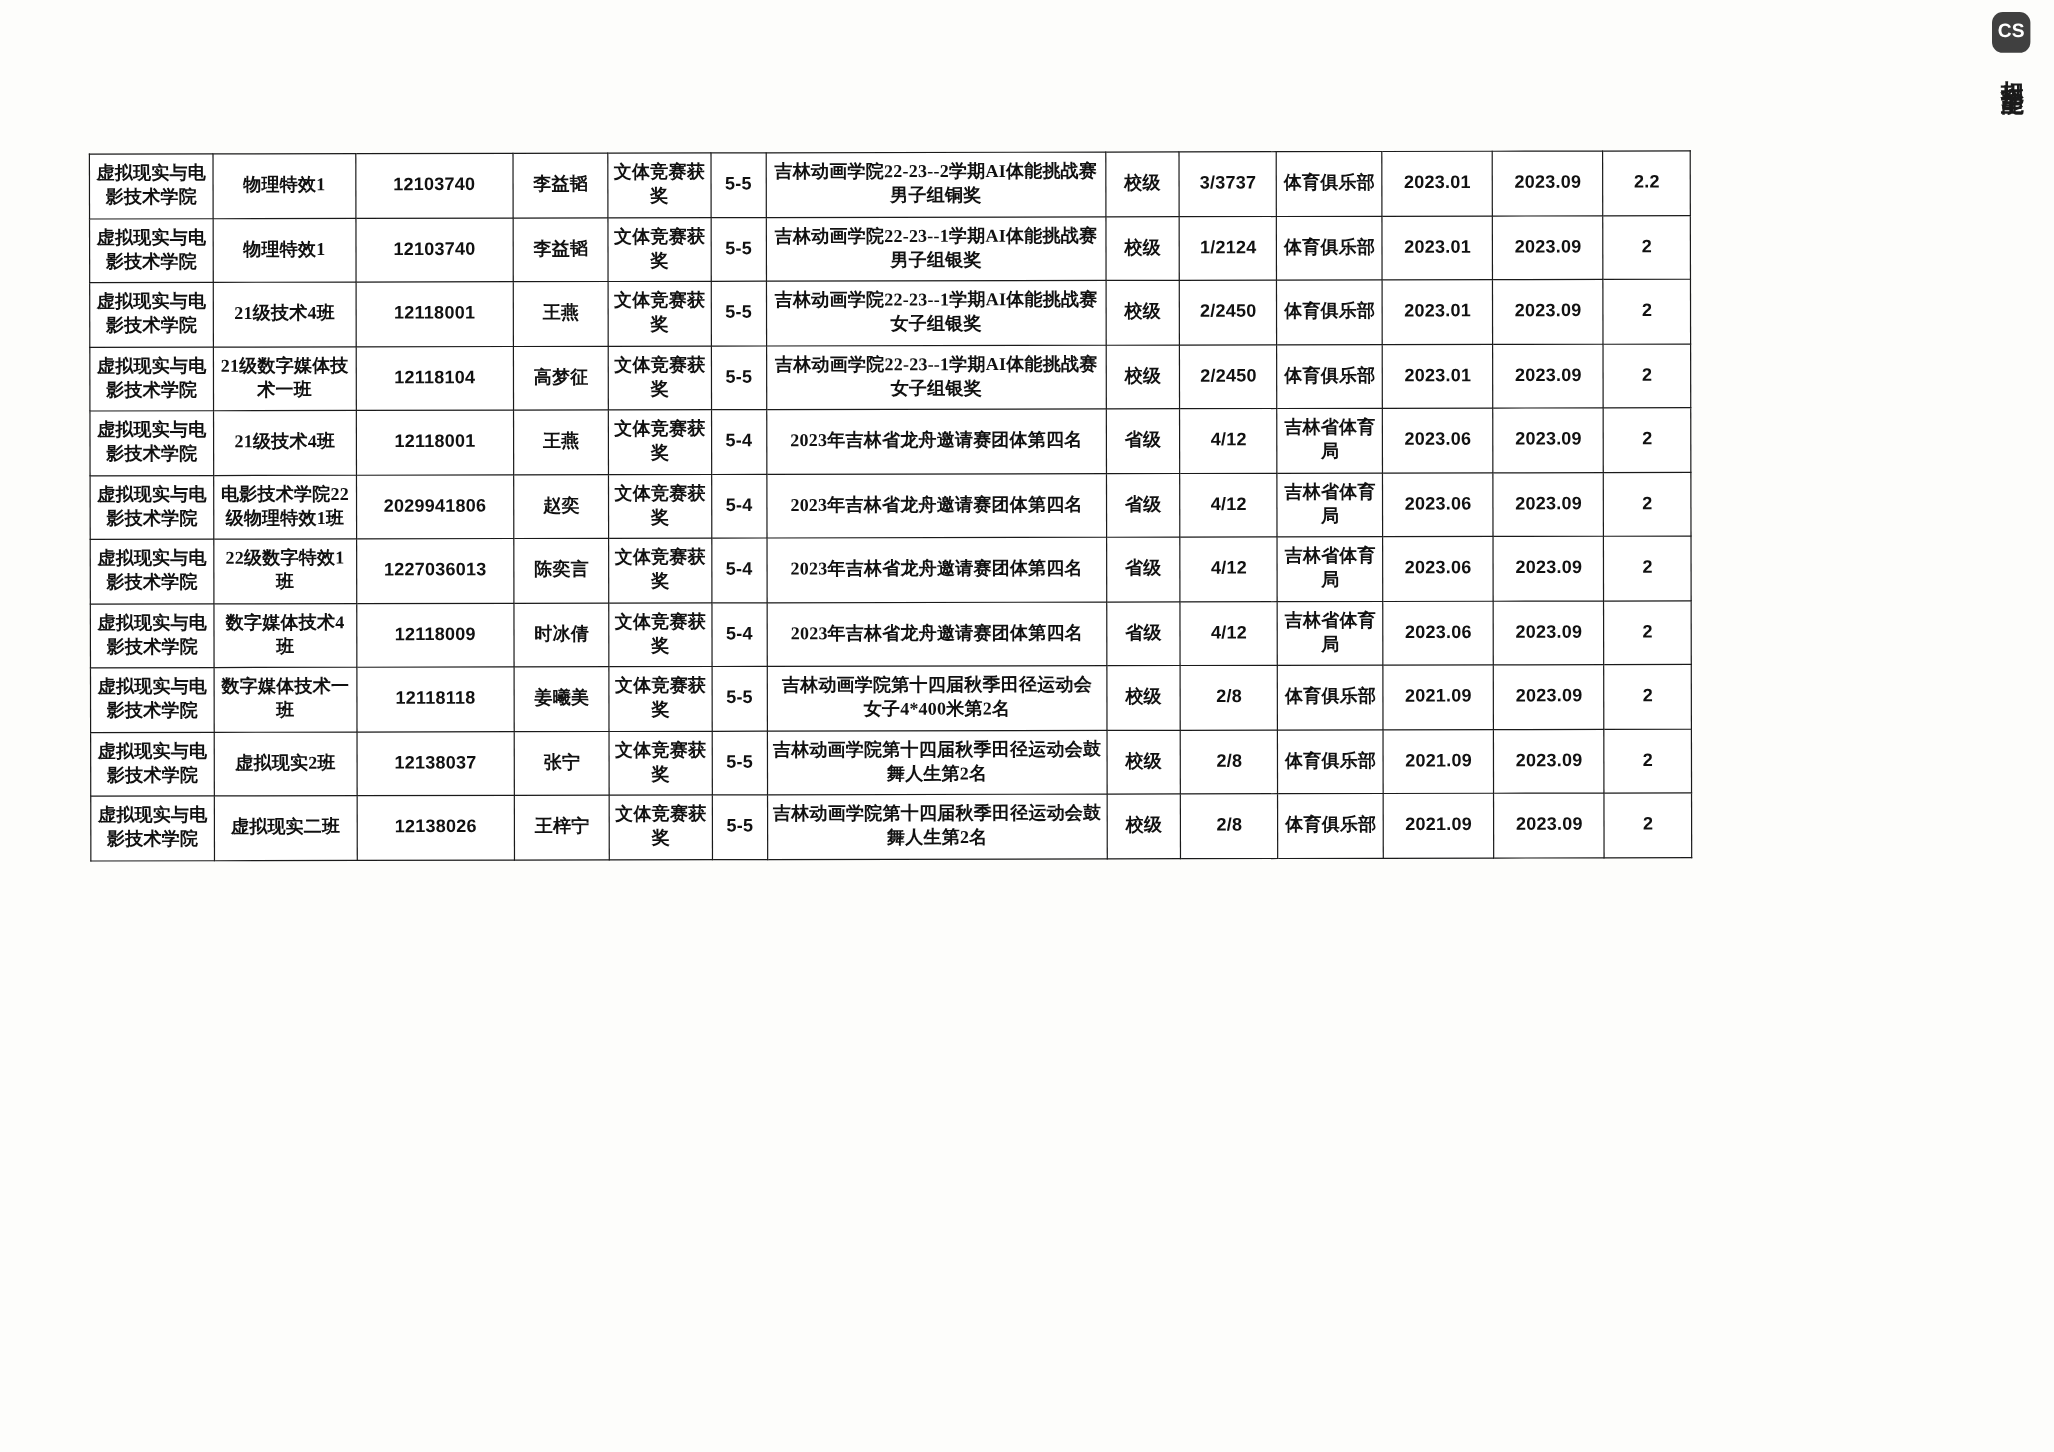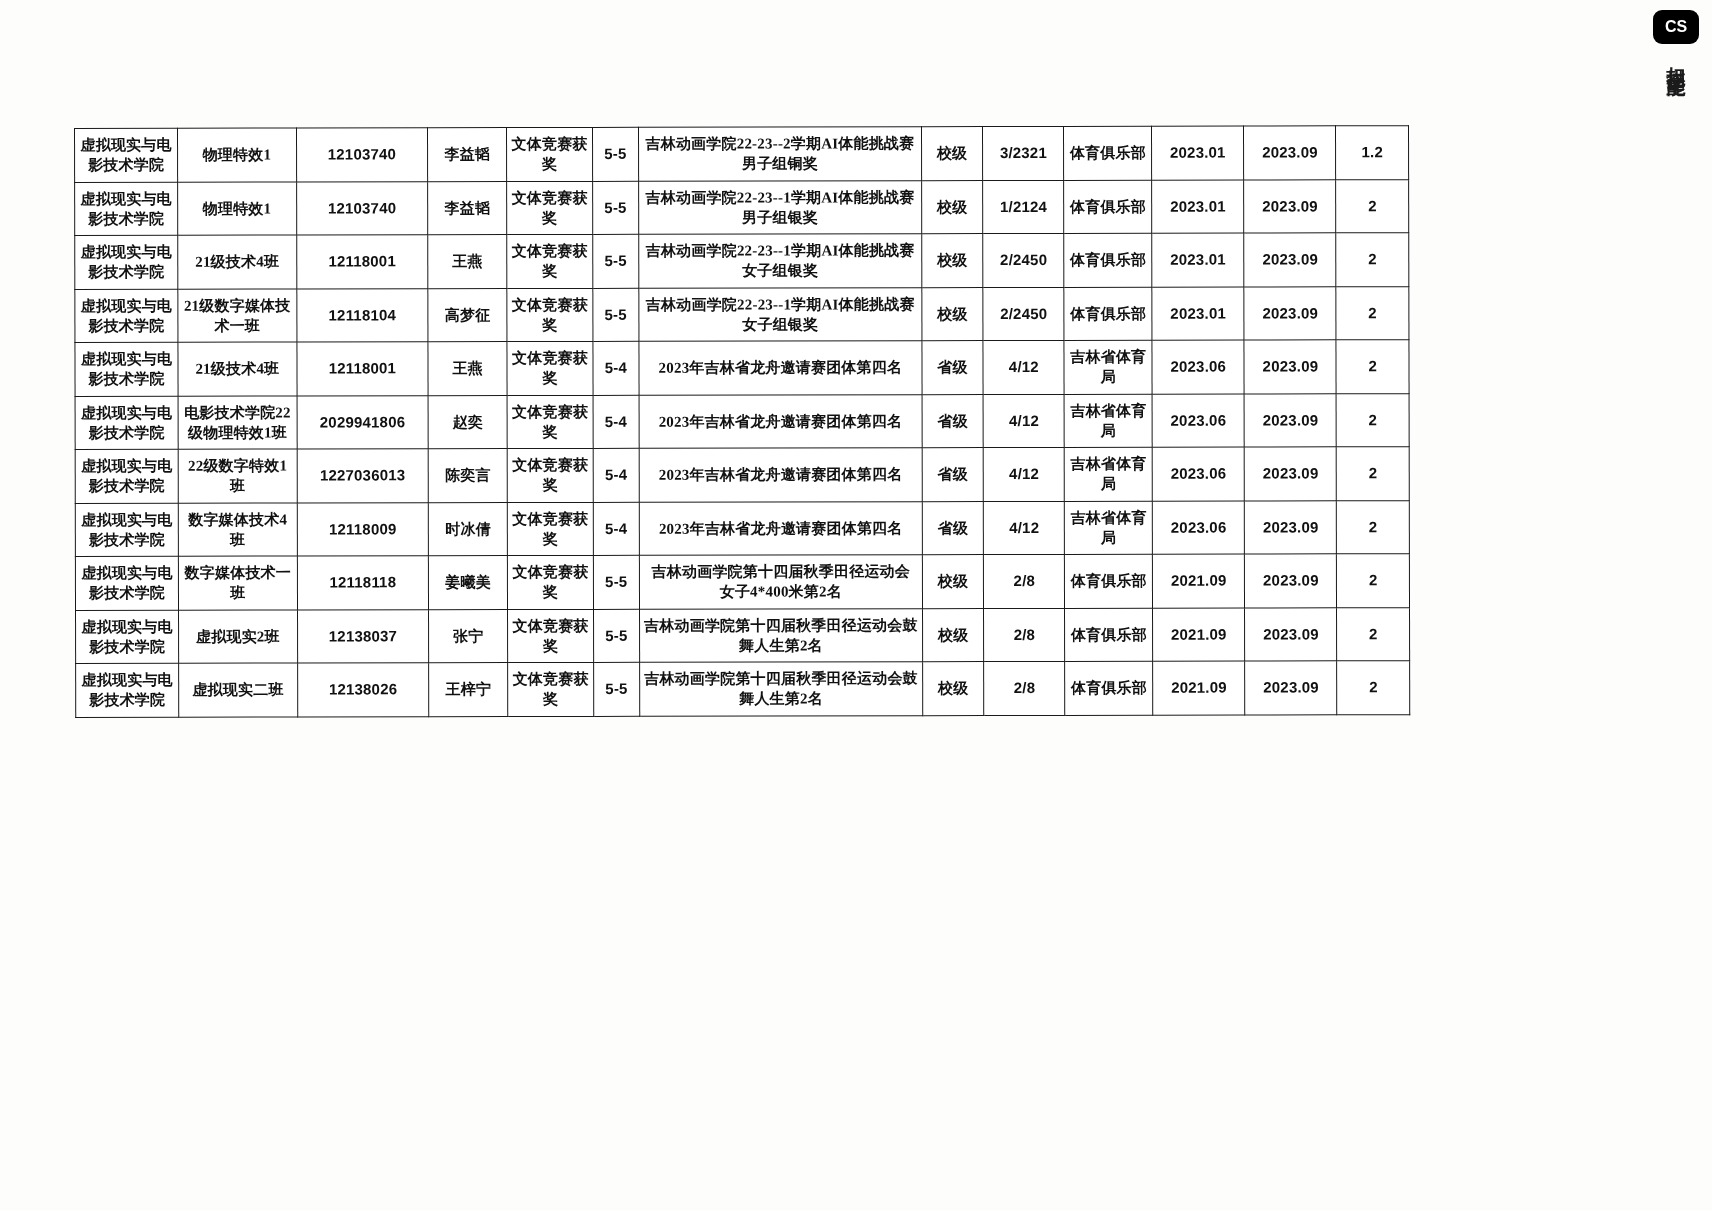--- a/index.html
+++ b/index.html
@@ -35,24 +35,24 @@
   }
   .watermark .wm-text {
     writing-mode: vertical-rl;
     font-family: "Liberation Sans", sans-serif;
     font-size: 19px;
     font-weight: bold;
     color: #1b1b1b;
     letter-spacing: 3px;
   }
   .watermark .wm-badge {
-    width: 46px;
+    width: 32px;
     height: 34px;
     border-radius: 9px;
-    background: #000000;
+    background: #404040;
     color: #ffffff;
     font-family: "Liberation Sans", sans-serif;
     font-size: 16px;
     font-weight: bold;
     display: flex;
     align-items: center;
     justify-content: center;
     letter-spacing: 0px;
   }
 
@@ -141,25 +141,25 @@
     <tbody id="table-body">
         <tr>
           <td class="col-college">虚拟现实与电影技术学院</td>
           <td class="col-class">物理特效1</td>
           <td class="col-sid">12103740</td>
           <td class="col-name">李益韬</td>
           <td class="col-type">文体竞赛获奖</td>
           <td class="col-code">5-5</td>
           <td class="col-title">吉林动画学院22-23--2学期AI体能挑战赛男子组铜奖</td>
           <td class="col-level">校级</td>
-          <td class="col-rank">3/2321</td>
+          <td class="col-rank">3/3737</td>
           <td class="col-org">体育俱乐部</td>
           <td class="col-date">2023.01</td>
           <td class="col-date">2023.09</td>
-          <td class="col-score">1.2</td>
+          <td class="col-score">2.2</td>
         </tr>
         <tr>
           <td class="col-college">虚拟现实与电影技术学院</td>
           <td class="col-class">物理特效1</td>
           <td class="col-sid">12103740</td>
           <td class="col-name">李益韬</td>
           <td class="col-type">文体竞赛获奖</td>
           <td class="col-code">5-5</td>
           <td class="col-title">吉林动画学院22-23--1学期AI体能挑战赛男子组银奖</td>
           <td class="col-level">校级</td>

